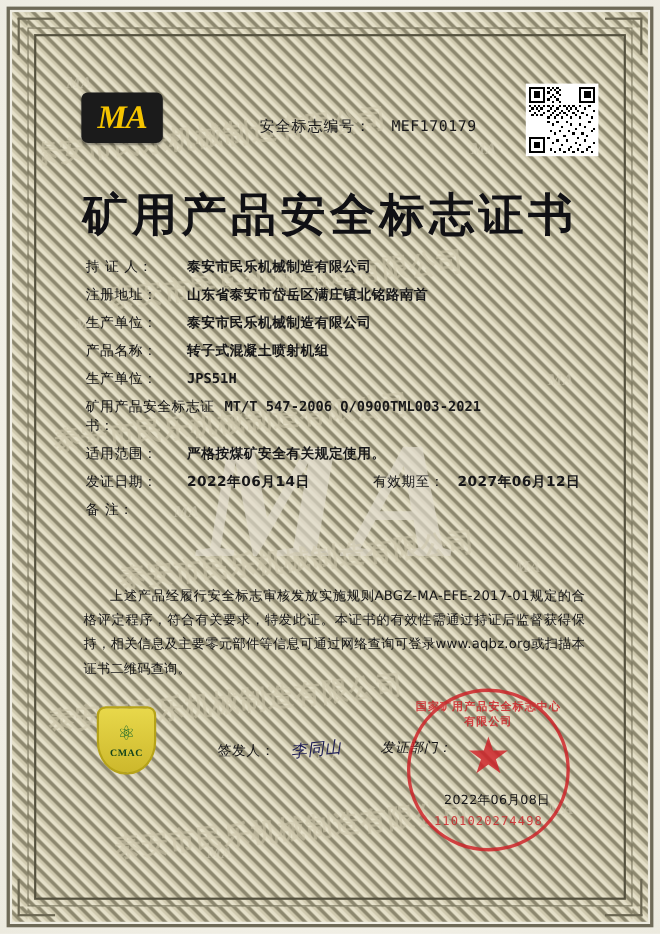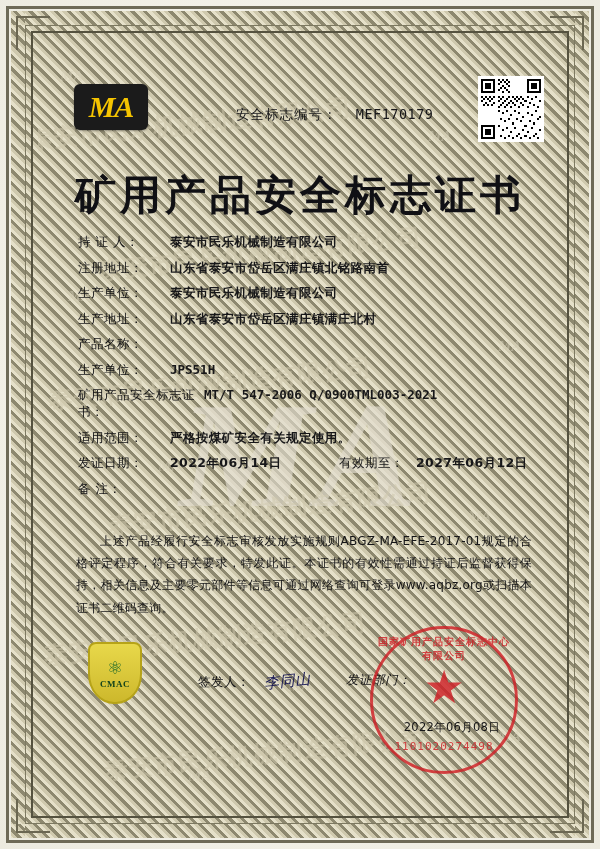--- a/index.html
+++ b/index.html
@@ -569,27 +569,24 @@
       <div class="field-row">
         <span class="field-label">注册地址：</span>
         <span class="field-value">山东省泰安市岱岳区满庄镇北铭路南首</span>
       </div>
 
       <div class="field-row">
         <span class="field-label">生产单位：</span>
         <span class="field-value">泰安市民乐机械制造有限公司</span>
       </div>
 
-      <div class="field-row">
-        <span class="field-label">生产地址：</span>
-        <span class="field-value">山东省泰安市岱岳区满庄镇满庄北村</span>
-      </div>
 
       <div class="field-row">
         <span class="field-label">产品名称：</span>
+        <span class="field-value">转子式混凝土喷射机组</span>
       </div>
 
       <div class="field-row">
         <span class="field-label">生产单位：</span>
         <span class="field-value mono">JPS51H</span>
       </div>
 
       <div class="field-row">
         <span class="field-label wide">矿用产品安全标志证书：</span>
         <span class="field-value mono">MT/T 547-2006 Q/0900TML003-2021</span>

